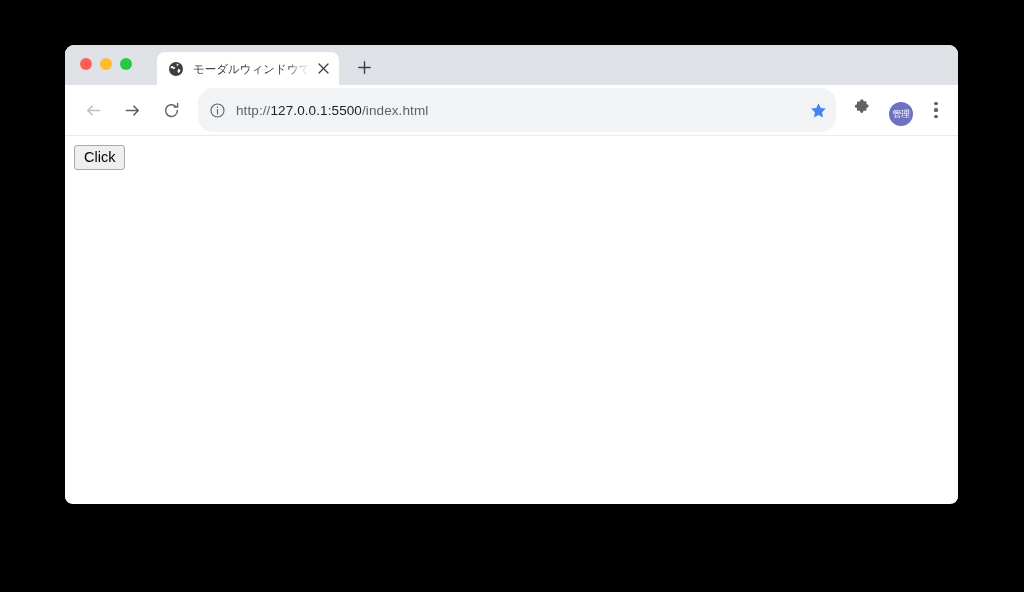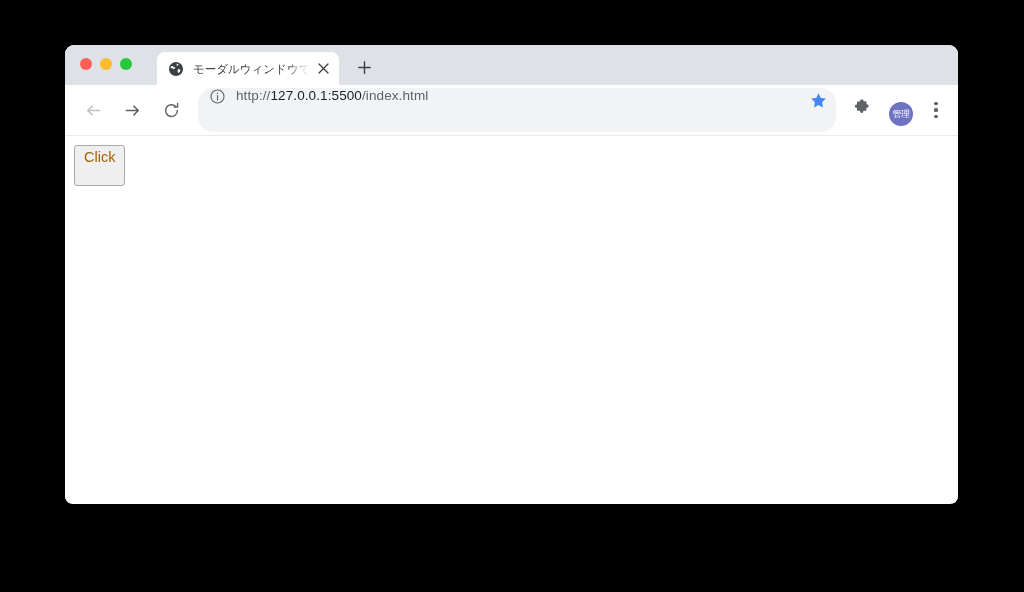--- a/index.html
+++ b/index.html
@@ -149,20 +149,21 @@
   .nav-btn.back   { margin-right: 11px; }
   .nav-btn.fwd    { margin-right: 11px; }
   .nav-btn.reload { margin-right: 13px; }
 
   .omnibox {
     flex: 1 1 auto;
     height: 44px;
     background: #f1f3f4;
     border-radius: 15px;
     display: flex;
+    align-items: center;
     padding: 0 6px 0 11px;
     box-sizing: border-box;
     min-width: 0;
   }
   .omnibox-info {
     width: 17px;
     height: 17px;
     flex: 0 0 17px;
     margin-right: 10px;
   }
@@ -236,25 +237,25 @@
     background: #ffffff;
     padding: 9px 0 0 9px;
     box-sizing: border-box;
   }
 
   .click-button {
     display: inline-block;
     font-family: "Liberation Sans", "DejaVu Sans", sans-serif;
     font-size: 14.5px;
     line-height: normal;
-    color: #a16207;
+    color: #000000;
     background: #efefef;
     border: 1px solid #a9a9a9;
     border-radius: 3px;
-    padding: 3px 9px 20px 9px;
+    padding: 3px 9px 4px 9px;
     margin: 0;
   }
 </style>
 </head>
 <body>
 
 <div id="screen">
 
   <div class="browser-window">
 

